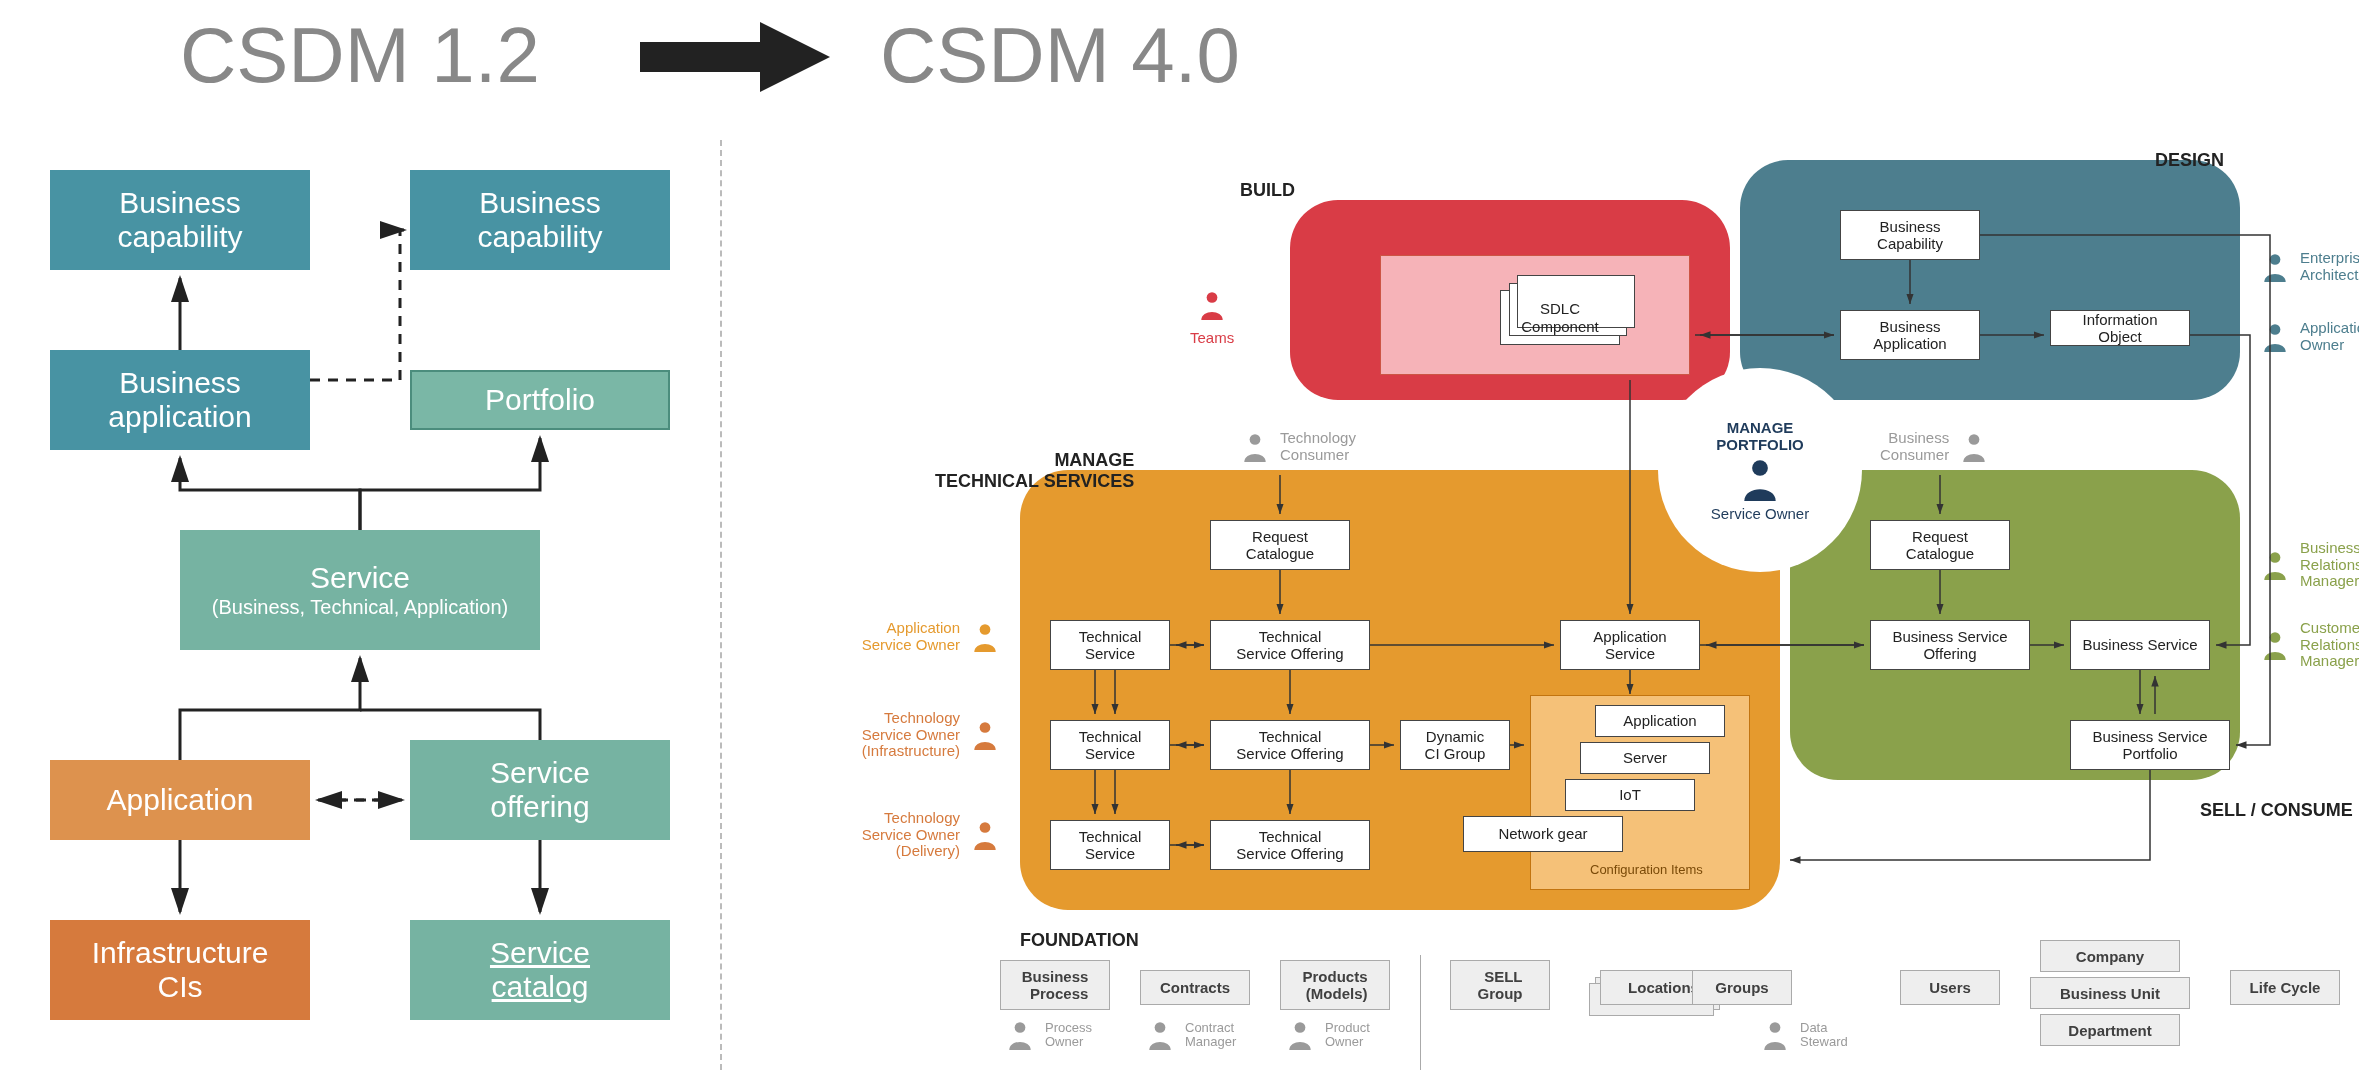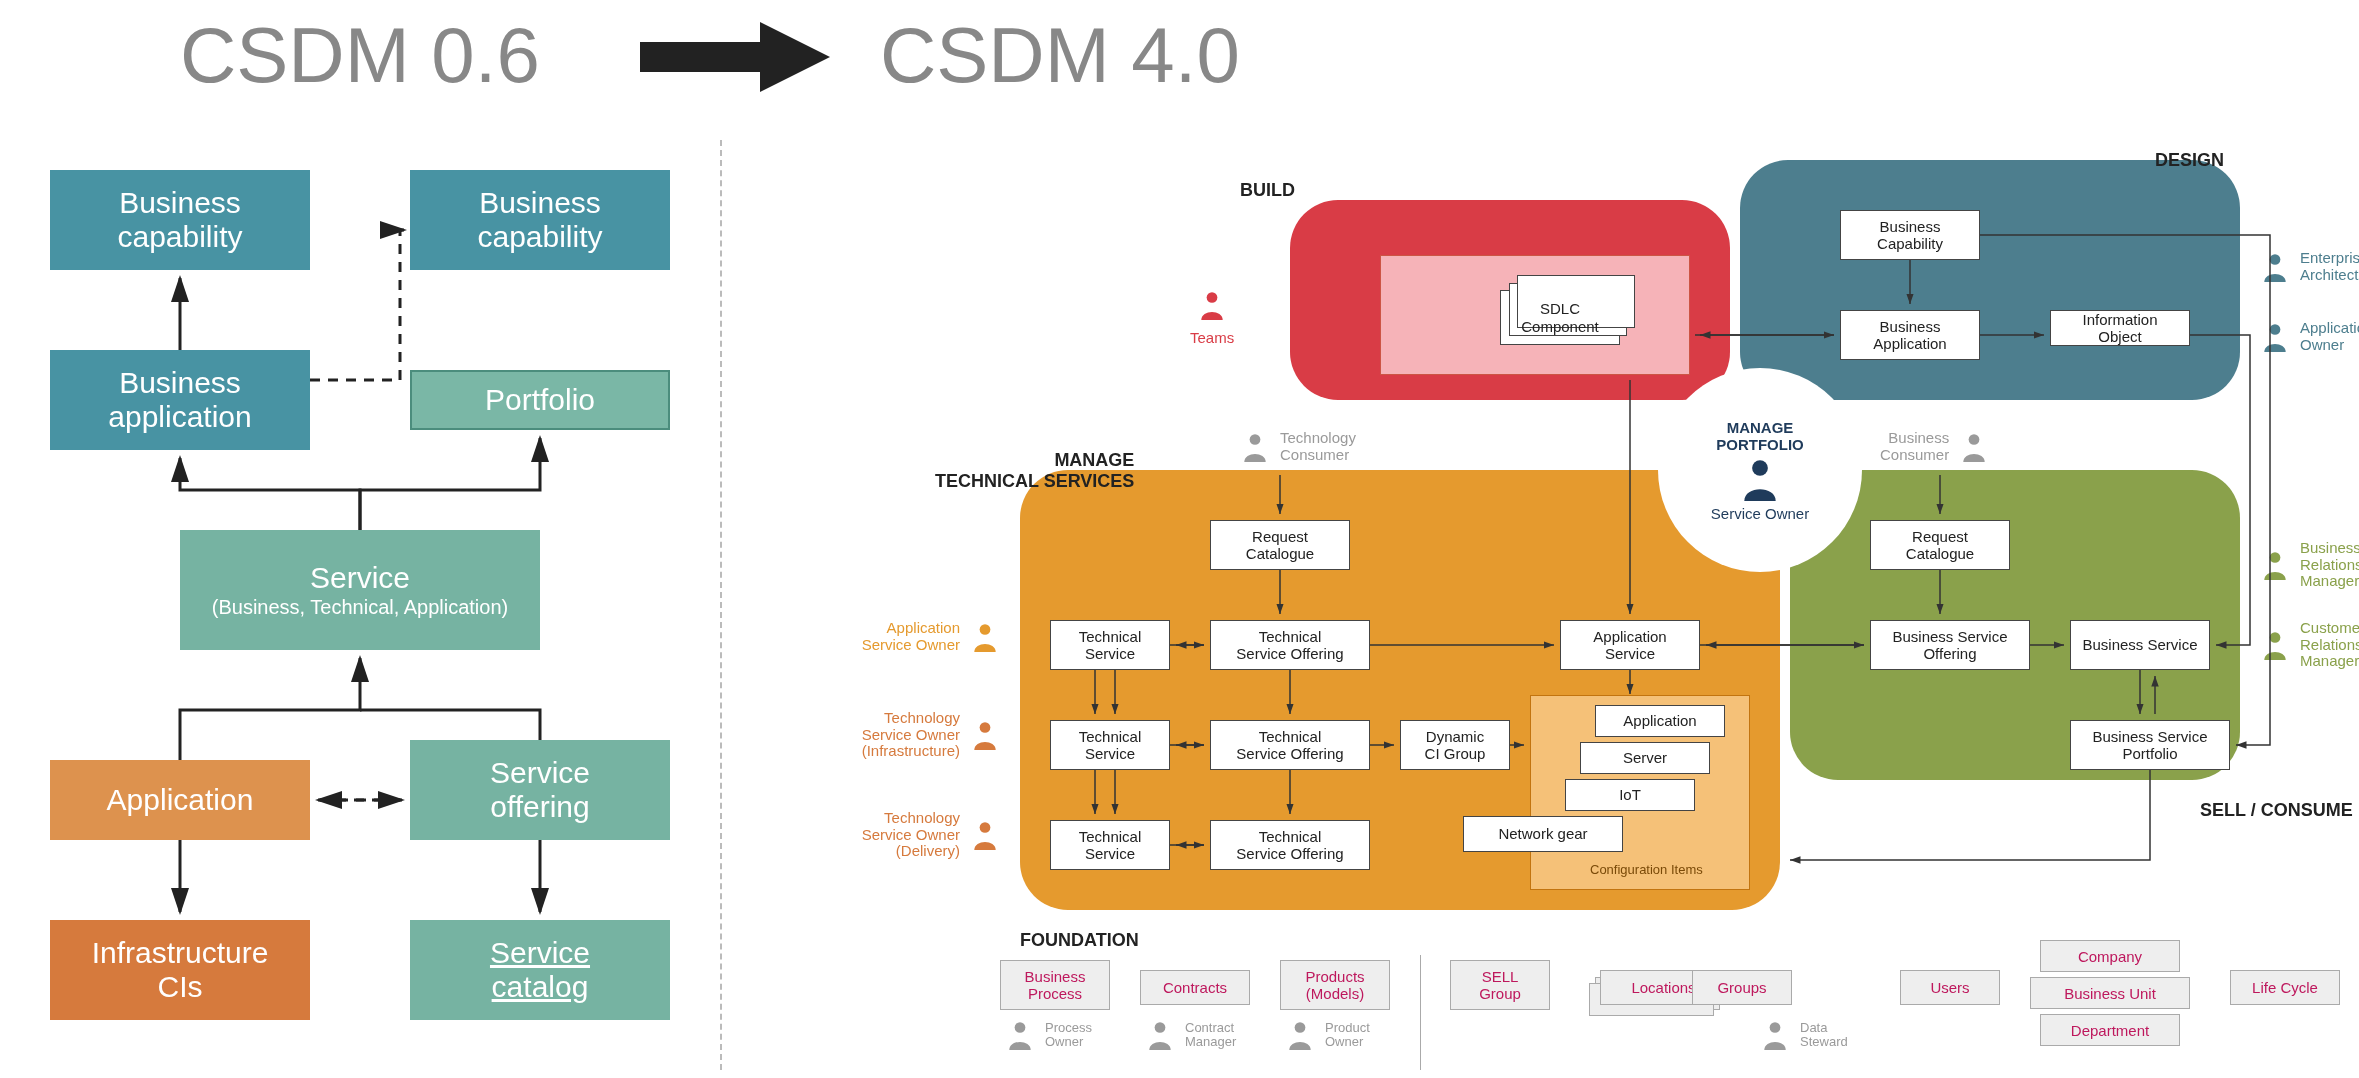--- a/index.html
+++ b/index.html
@@ -30,21 +30,21 @@
 
 .domain-label { position: absolute; font-weight: 700; font-size: 18px; color: #222; }
 
 
 .ent { position: absolute; background: #fff; border: 1px solid #444; display: flex; align-items: center; justify-content: center; text-align: center; font-size: 15px; line-height: 1.15; padding: 4px 6px; color: #222; }
 .ent.stack::before, .ent.stack::after { content:""; position:absolute; background:#fff; border:1px solid #444; z-index:-1; }
 .ent.stack::before { top:-8px; left:8px; right:-8px; bottom:8px; }
 .ent.stack::after { top:-16px; left:16px; right:-16px; bottom:16px; }
 
 
-.fbox { position: absolute; background: #eee; border: 1px solid #aaa; display:flex; align-items:center; justify-content:center; text-align:center; font-size:15px; padding:4px 8px; color:#be185d; }
+.fbox { position: absolute; background: #eee; border: 1px solid #aaa; display:flex; align-items:center; justify-content:center; text-align:right; font-size:15px; padding:4px 8px; color:#404040;font-weight:bold; }
 .fbox.stack::before, .fbox.stack::after { content:""; position:absolute; background:#eee; border:1px solid #aaa; z-index:-1; }
 .fbox.stack::before { top:6px; left:-6px; right:6px; bottom:-6px; }
 .fbox.stack::after { top:12px; left:-12px; right:12px; bottom:-12px; }
 
 
 .persona { position: absolute; display:flex; align-items:center; gap:10px; font-size:15px; }
 .persona .p-icon { width:30px; height:30px; flex-shrink:0; }
 .persona-lbl { line-height:1.1; }
 
 svg.arrow { position:absolute; overflow:visible; }
@@ -55,21 +55,21 @@
 .mp-circle { position:absolute; background:#fff; border-radius:50%; box-shadow: 0 0 0 2px #fff; display:flex; flex-direction:column; align-items:center; justify-content:center; font-size:15px; font-weight:600; color:#1f3b5b; text-align:center; }
 .mp-circle .p-icon { width:40px; height:44px; margin:4px 0; }
 
 .sdlc-inner { position:absolute; background:#f6b3b8; border:1px solid #c54; }
 
 .foundation-div { position:absolute; border-left:1px solid #aaa; }
 </style>
 </head>
 <body>
 
-<div class="title" style="left:180px;top:10px">CSDM 0.6</div>
+<div class="title" style="left:180px;top:10px">CSDM 1.2</div>
 <svg class="big-arrow" style="left:640px;top:22px" width="190" height="70" viewBox="0 0 190 70">
     <path d="M0 20 L120 20 L120 0 L190 35 L120 70 L120 50 L0 50 Z" fill="#222"></path>
   </svg>
 <div class="title" style="left:880px;top:10px">CSDM 4.0</div>
 
 <div class="divider" style="left:720px;top:140px;height:930px"></div>
 
 <div class="box teal" style="left:50px;top:170px;width:260px;height:100px;white-space:pre-line">Business
 capability</div>
 <div class="box teal" style="left:410px;top:170px;width:260px;height:100px;white-space:pre-line">Business

